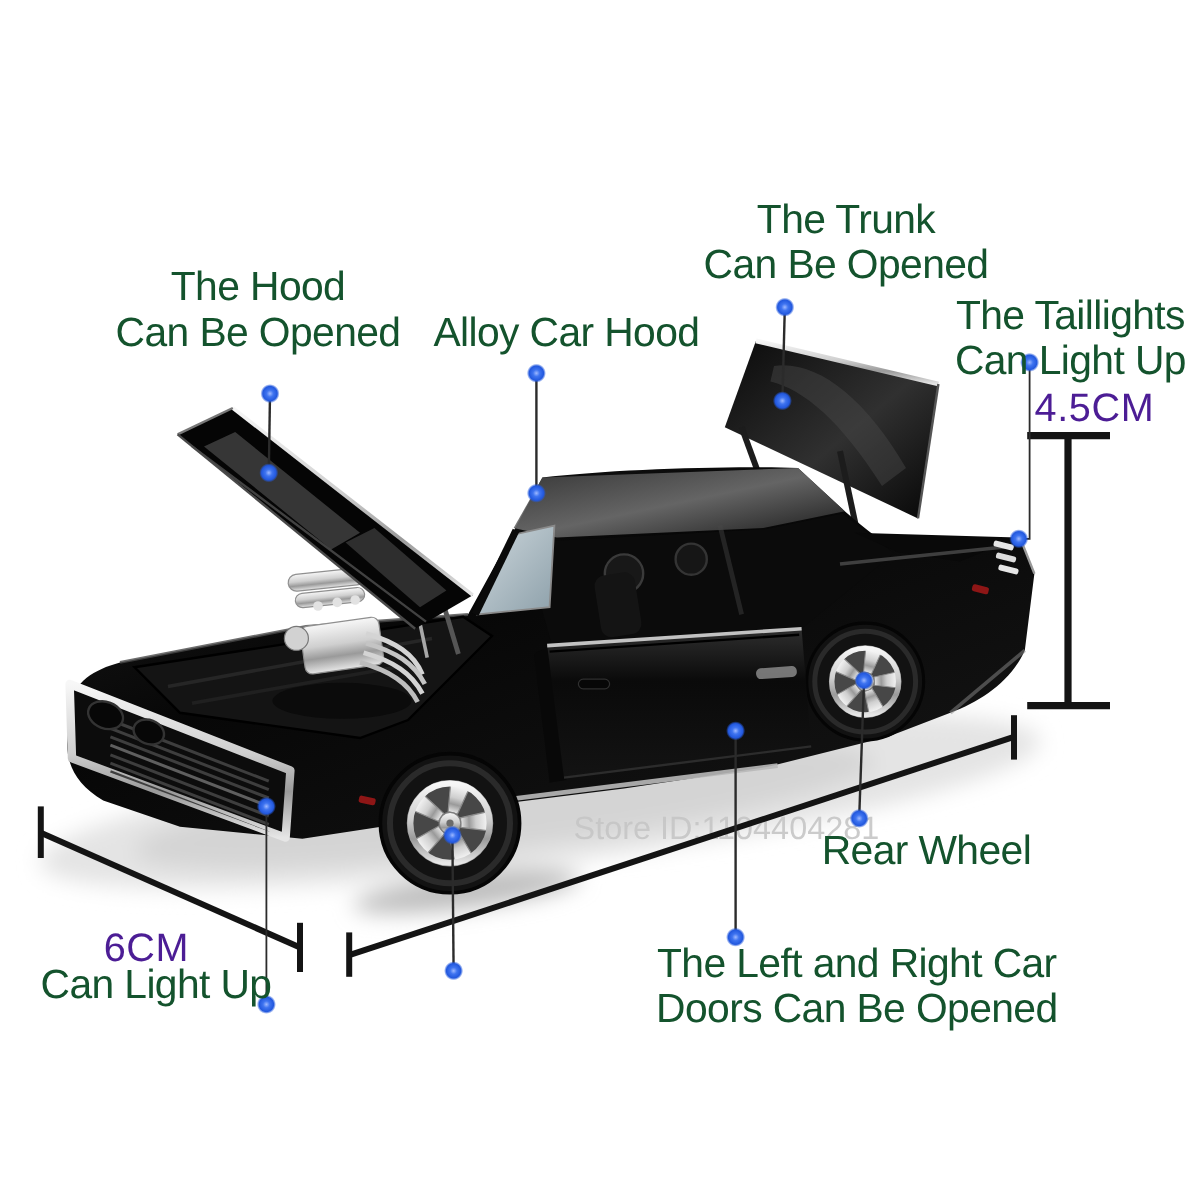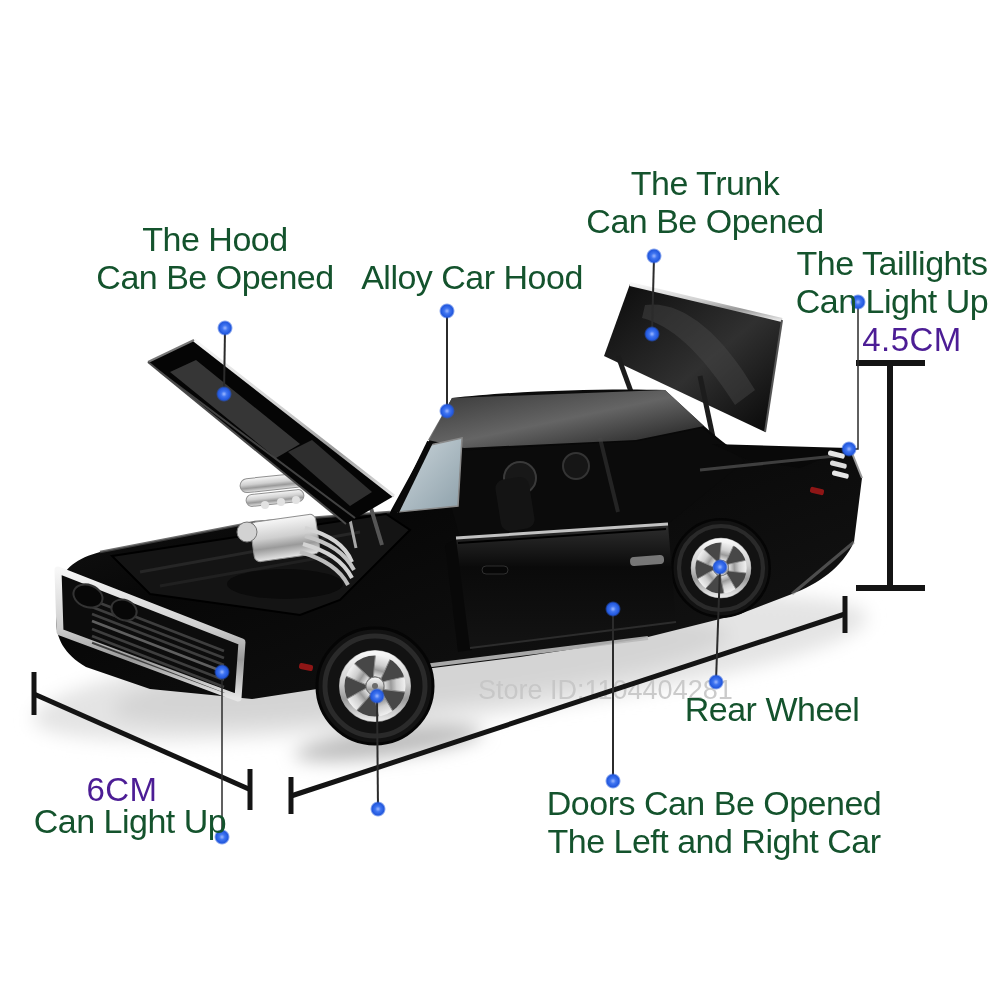--- a/index.html
+++ b/index.html
@@ -275,17 +275,17 @@
 
   <div class="dim" style="left:99px; top:772px;margin-left:23px;">6CM</div>
 
 
   <div class="label" style="left:130px; top:802px;">
     <div>Can Light Up</div>
   </div>
 
 
   <div class="label" style="left:714px; top:784px;">
+    <div>The Left and Right Car</div>
     <div>Doors Can Be Opened</div>
-    <div>The Left and Right Car</div>
   </div>
 
 </div>
 
 </body></html>

